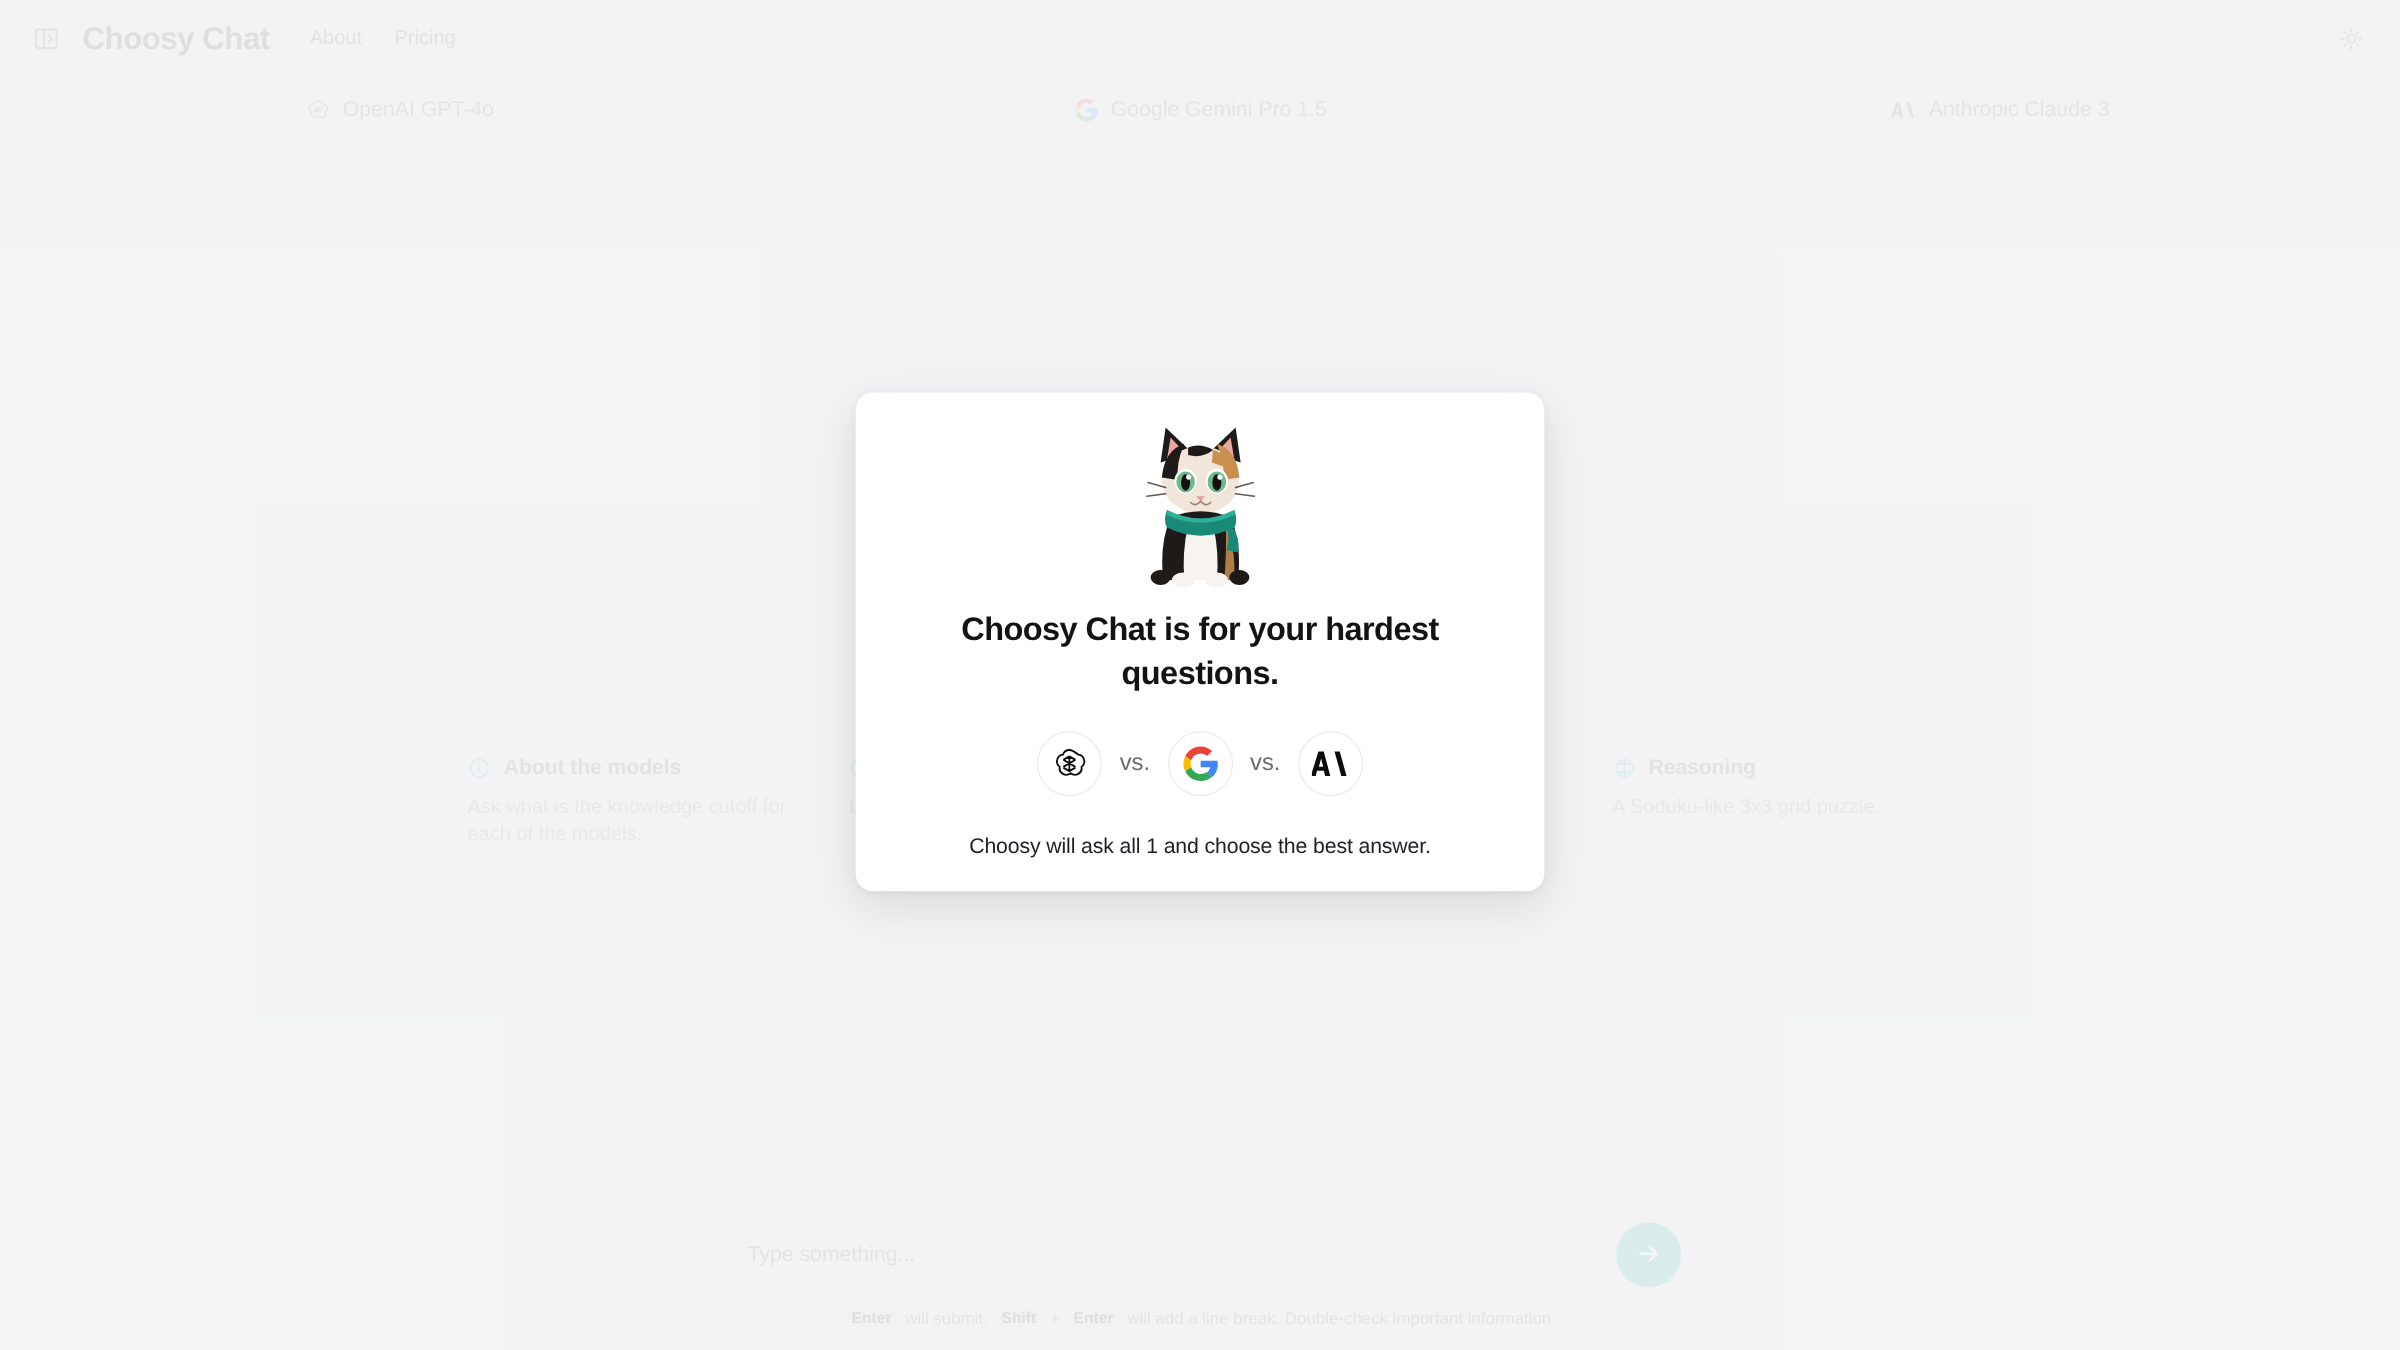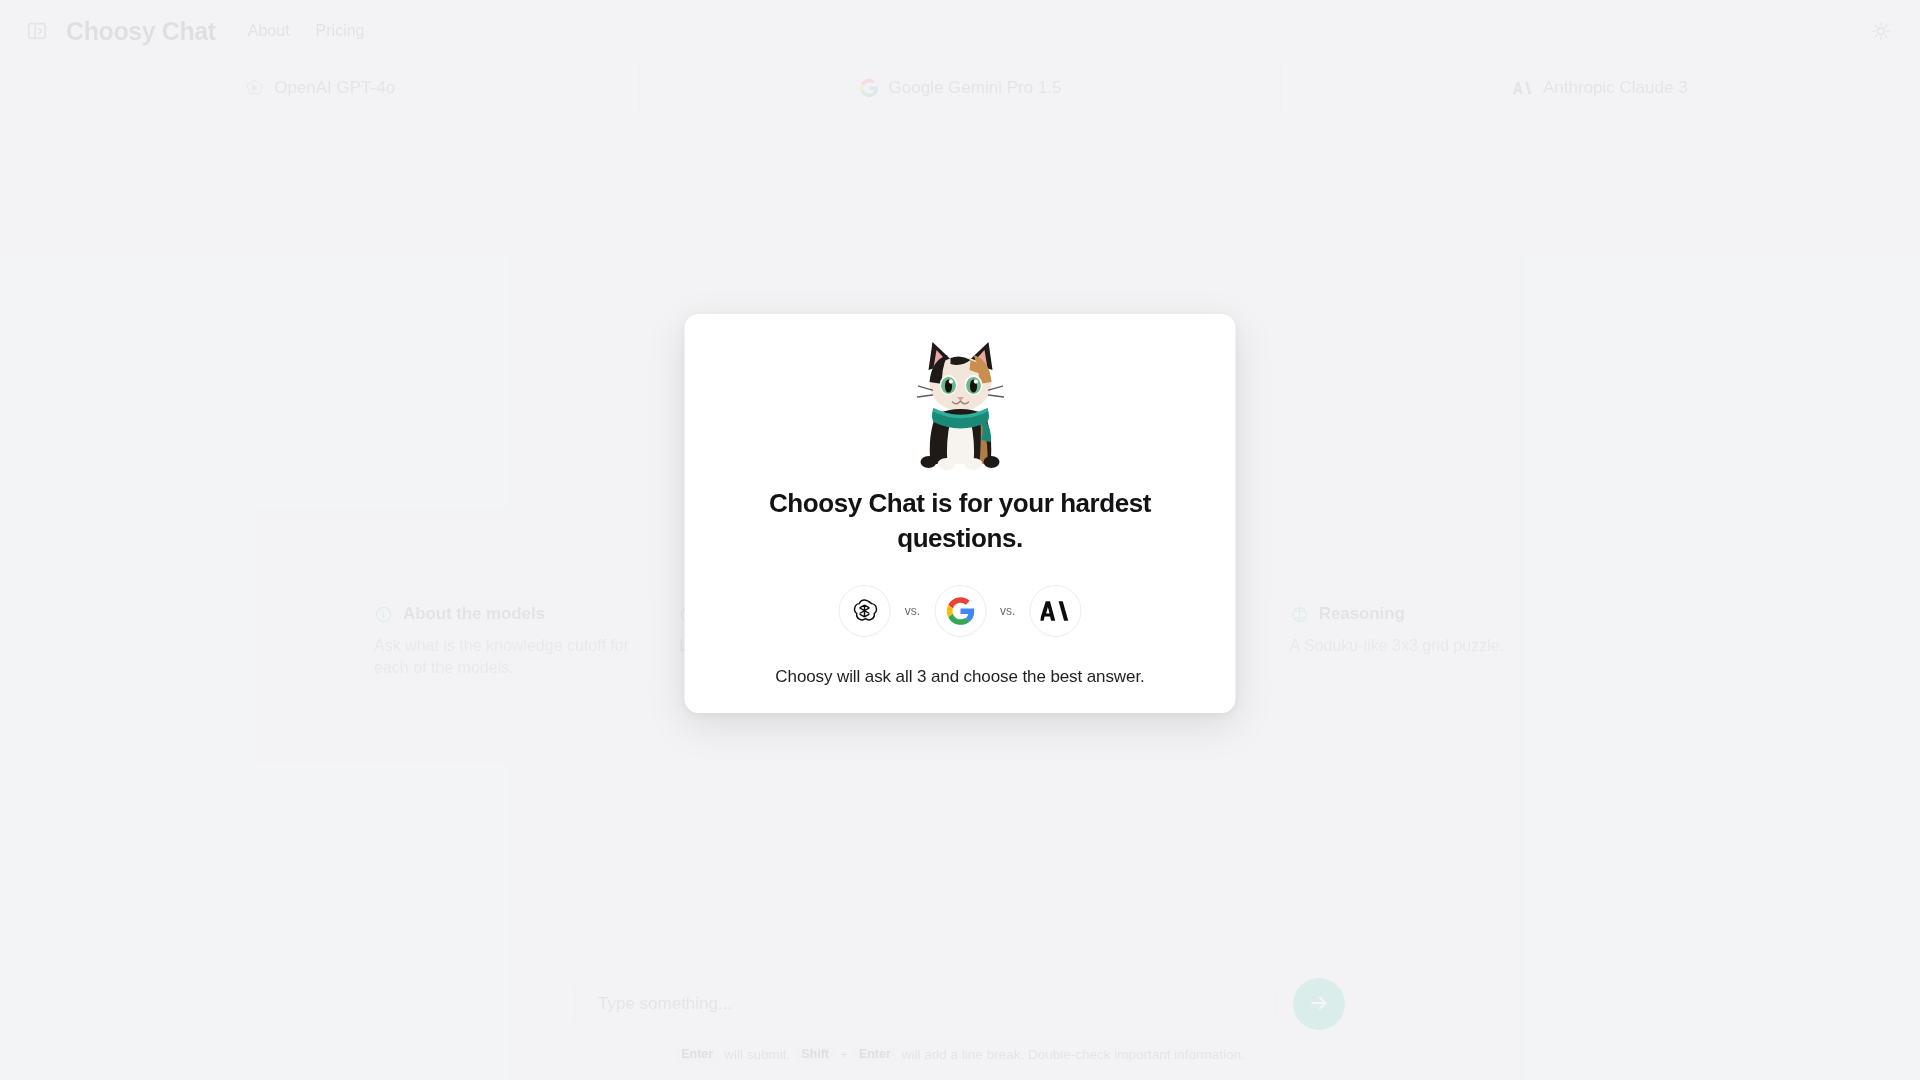--- a/index.html
+++ b/index.html
@@ -112,21 +112,21 @@
   .vs-row {
     display: flex; align-items: center; justify-content: center;
     gap: 14px; margin: 30px 0 0;
   }
   .vs-chip {
     width: 52px; height: 52px; border-radius: 50%;
     border: 1px solid #ececef; background: #fff;
     display: flex; align-items: center; justify-content: center; flex: none;
   }
   .vs-chip svg { width: 30px; height: 30px; display: block; }
-  .vs-word { font-size: 12px; color: #6a6b71; font-weight: 400; }
+  .vs-word { font-size: 19px; color: #6a6b71; font-weight: 400; }
   .modal-sub {
     margin-top: 30px; font-size: 17px; color: #1e1f24; letter-spacing: -.1px;
   }
   .continue-wrap {
     margin-top: 22px; padding: 3px; border-radius: 11px;
     border: 1.5px solid #2bb7a3; background: #fff;
   }
   .continue-btn {
     width: 100%; height: 46px; border: none; border-radius: 8px;
     background: #14b8a6; color: #ffffff;
@@ -353,16 +353,16 @@
       <span class="vs-chip">
         <span>
           <svg viewBox="0 0 24 24">
             <path fill="#0d0d0d" d="M4.2 4.2h3.4l4.2 15.6h-3.3l-.86-3.35H3.3l-.83 3.35H-.7L4.2 4.2zm.3 9.7h2.75L5.9 8.7l-1.4 5.2z"></path>
             <path fill="#0d0d0d" d="M14.5 4.2h3.3l4.4 15.6h-3.35L14.5 4.2z"></path>
           </svg>
         </span>
       </span>
     </div>
 
-    <div class="modal-sub">Choosy will ask all 3 and choose the best answer.</div>
+    <div class="modal-sub">Choosy will ask all 1 and choose the best answer.</div>
 
   </div>
 </div>
 
 </body></html>

